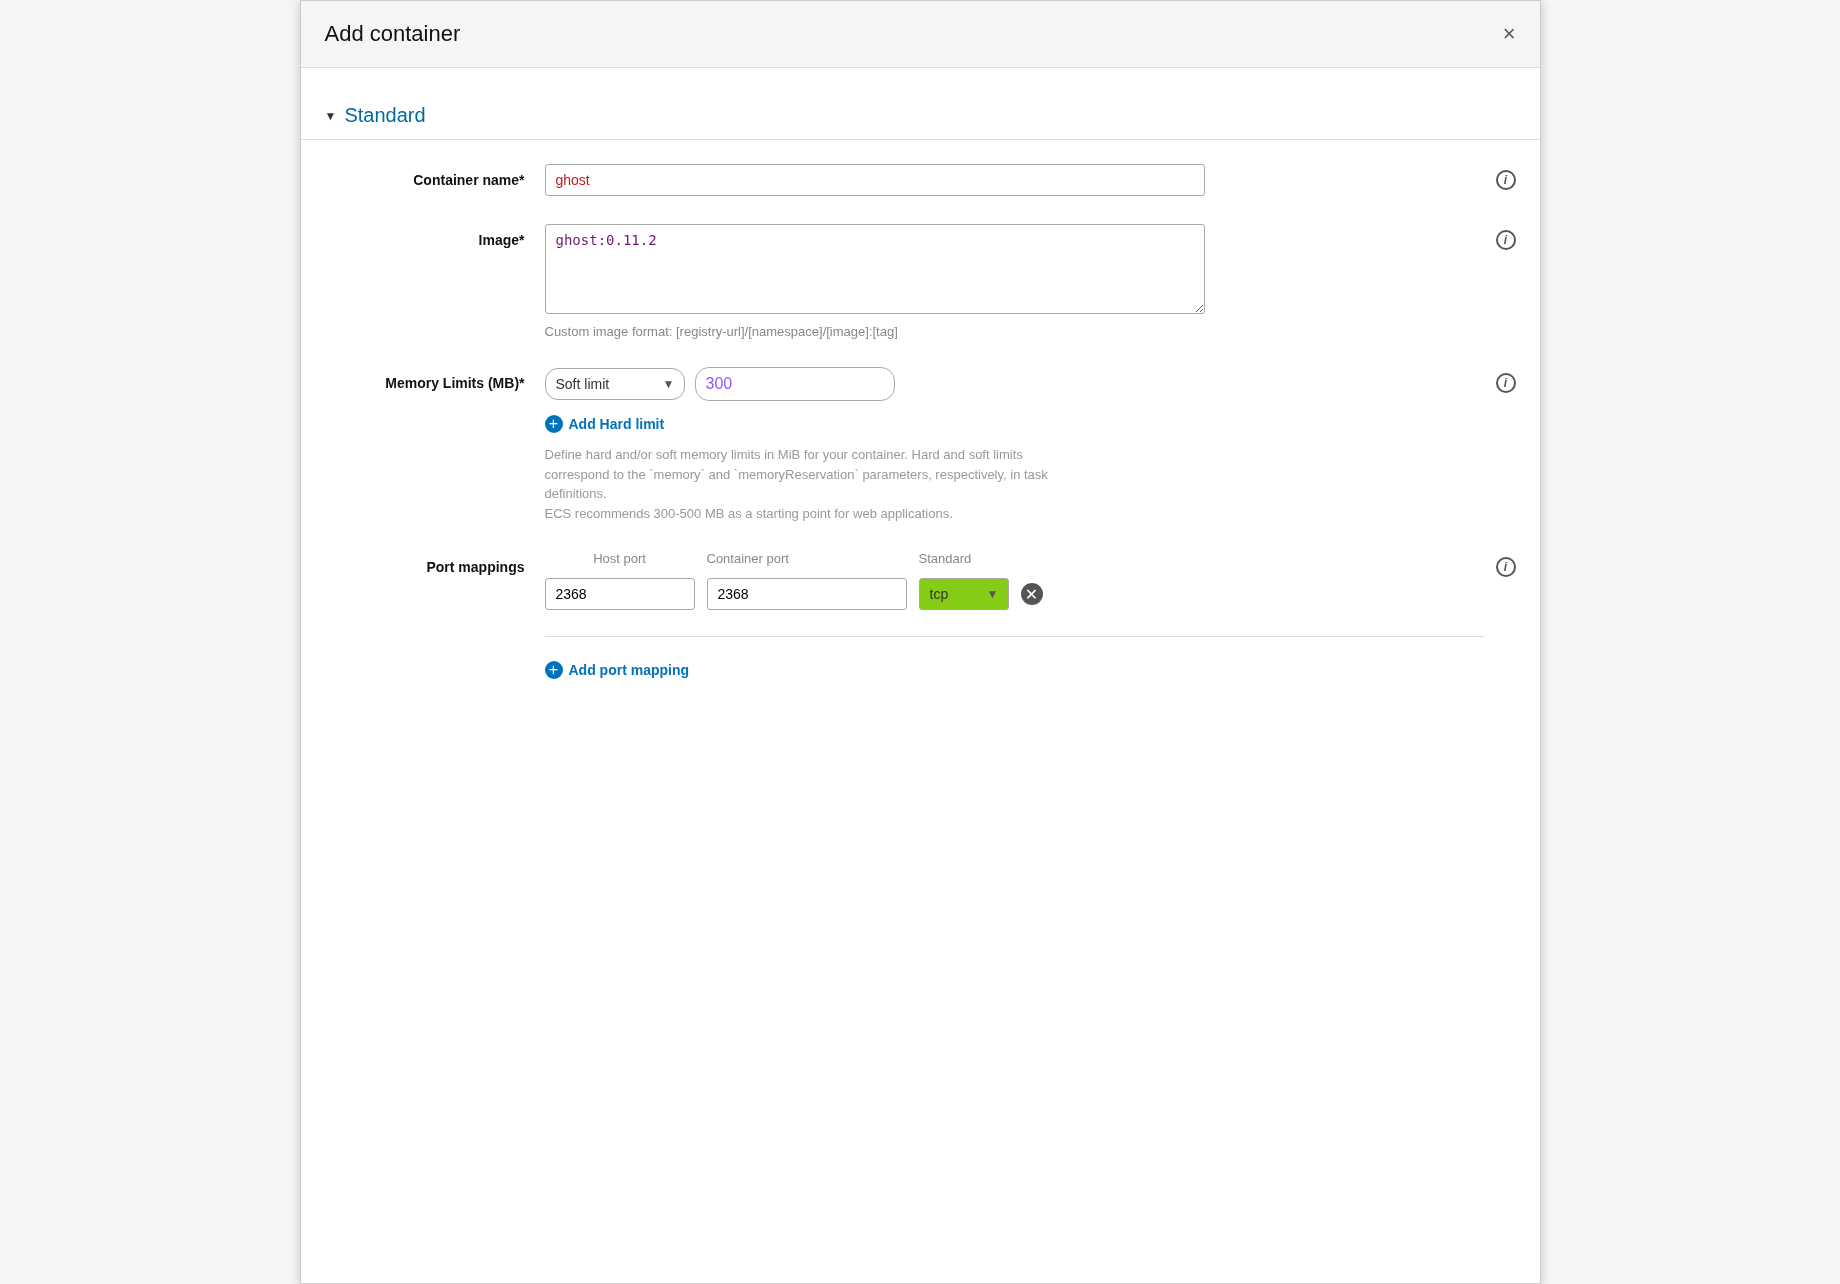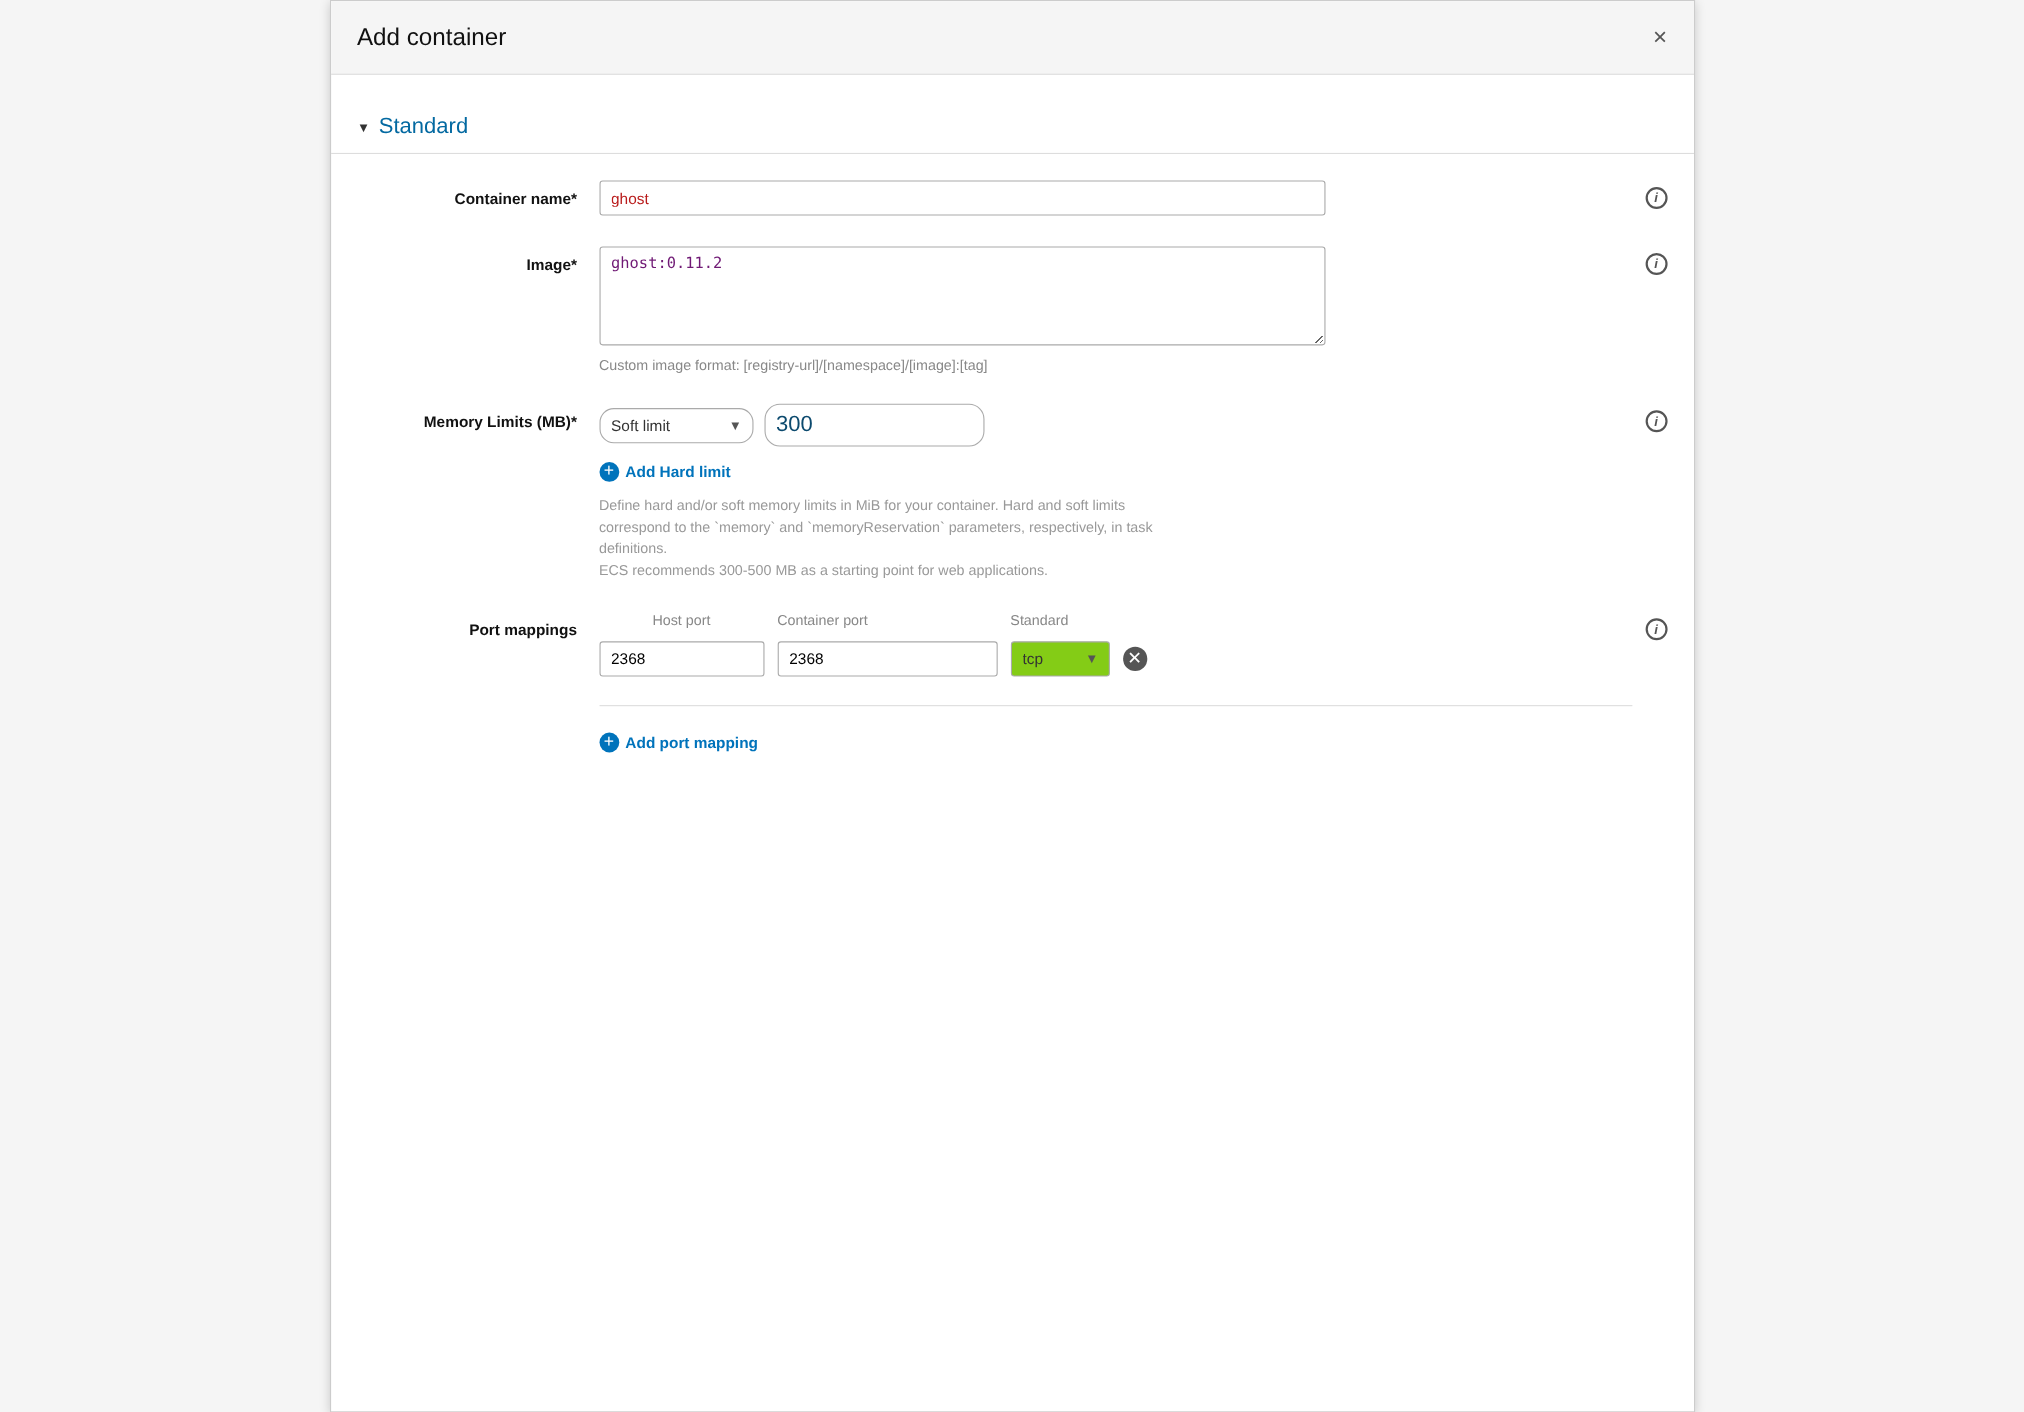--- a/index.html
+++ b/index.html
@@ -158,22 +158,22 @@
       right: 10px;
       pointer-events: none;
       color: #555;
       font-size: 12px;
     }
     .memory-input {
       width: 200px;
       padding: 7px 10px;
       border: 1px solid #aaa;
       border-radius: 14px;
-      font-size: 20px;
-      color: #0c4a6e;
+      font-size: 16px;
+      color: #8b5cf6;
       outline: none;
     }
     .add-link {
       display: inline-flex;
       align-items: center;
       gap: 6px;
       color: #0073bb;
       font-size: 14px;
       font-weight: 600;
       cursor: pointer;

